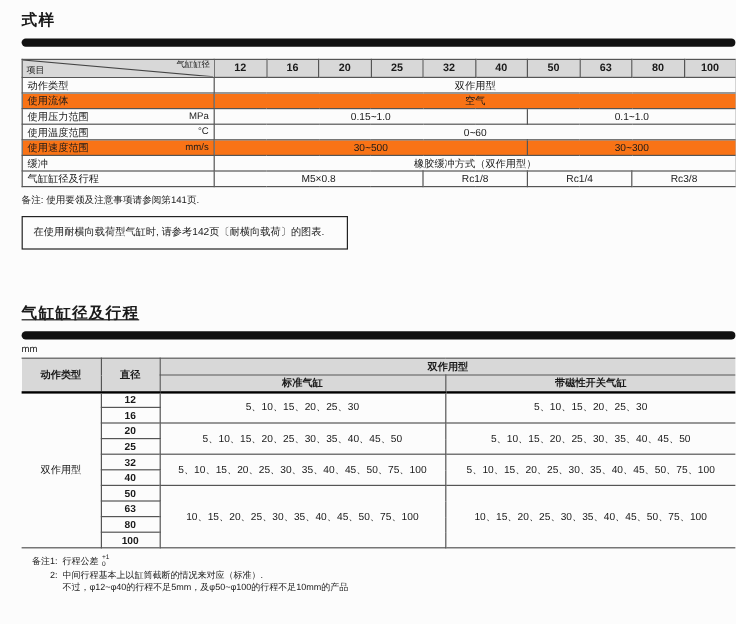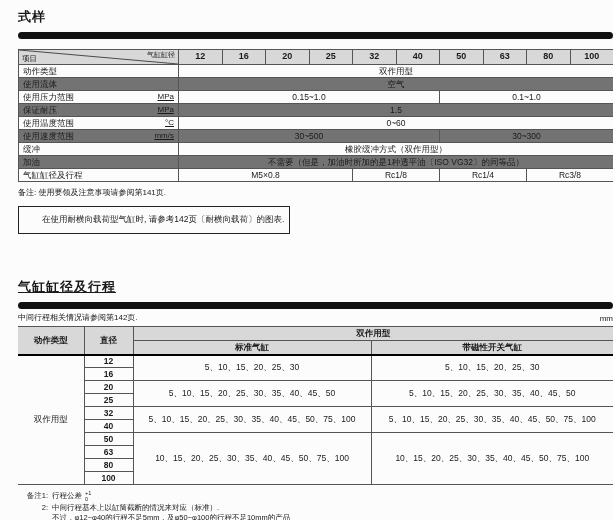--- a/index.html
+++ b/index.html
@@ -20,34 +20,34 @@
   table { border-collapse: collapse; table-layout: fixed; width: 595px; }
   #spec-table { margin-top: 10px; border: 1px solid #000; }
   #spec-table td, #spec-table th {
     border: 1px solid #555;
     font-size: 8.5px; font-weight: normal;
     text-align: center; vertical-align: middle;
     height: 13px; line-height: 1.05; padding: 0 2px;
     overflow: hidden; white-space: nowrap;
   }
   #spec-table tr.head th { background: #d8d8d8; font-weight: bold; height: 15px; font-size: 9px; }
-  #spec-table tr.stripe td { background: #737373; }
+  #spec-table tr.stripe td { background: #f97316; }
   #spec-table td.lbl { text-align: left; padding-left: 4px; }
   .lbl-wrap { display: flex; justify-content: space-between; align-items: center; }
-  .lbl-unit { font-size: 8px; padding-right: 2px; text-decoration: underline; }
+  .lbl-unit { font-size: 8px; padding-right: 2px; }
   .corner { position: relative; padding: 0 !important; }
   .corner svg { position: absolute; left: 0; top: 0; width: 100%; height: 100%; }
   .corner .c-top { position: absolute; top: 1px; right: 3px; font-size: 7px; font-weight: normal; }
   .corner .c-bot { position: absolute; bottom: 1px; left: 3px; font-size: 7.5px; font-weight: normal; }
 
   .note-line { font-size: 8px; margin-top: 5px; }
   .boxed-note {
     margin-top: 8px; width: 272px; height: 28px;
     border: 1px solid #222; display: flex; align-items: center;
-    padding-left: 23px; font-size: 8.5px; white-space: nowrap; overflow: hidden;
+    padding-left: 9px; font-size: 8.5px; white-space: nowrap; overflow: hidden;
   }
 
   
   #sec2-title { margin-top: 44px; text-decoration: underline; }
   .intro-row { display: flex; justify-content: space-between; align-items: flex-end; margin-top: 3px; font-size: 8px; }
   #stroke-table { margin-top: 3px; border-top: 1.5px solid #000; border-bottom: 1.5px solid #000; }
   #stroke-table td, #stroke-table th {
     border-left: 1px solid #555; border-right: 1px solid #555;
     border-top: 1px solid #555; border-bottom: 1px solid #555;
     font-size: 8.5px; text-align: center; vertical-align: middle;
@@ -127,29 +127,20 @@
     <tr>
       <td class="lbl">
             <span class="lbl-wrap">
               <span>使用压力范围</span>
               <span class="lbl-unit">MPa</span>
             </span>
           </td>
       <td colspan="6">0.15~1.0</td>
       <td colspan="4">0.1~1.0</td>
     </tr>
-    <tr class="stripe">
-      <td class="lbl">
-            <span class="lbl-wrap">
-              <span>保证耐压</span>
-              <span class="lbl-unit">MPa</span>
-            </span>
-          </td>
-      <td colspan="10">1.5</td>
-    </tr>
     <tr>
       <td class="lbl">
             <span class="lbl-wrap">
               <span>使用温度范围</span>
               <span class="lbl-unit">°C</span>
             </span>
           </td>
       <td colspan="10">0~60</td>
     </tr>
     <tr class="stripe">
@@ -162,28 +153,20 @@
       <td colspan="6">30~500</td>
       <td colspan="4">30~300</td>
     </tr>
     <tr>
       <td class="lbl">
             <span class="lbl-wrap">
               <span>缓冲</span>
             </span>
           </td>
       <td colspan="10">橡胶缓冲方式（双作用型）</td>
-    </tr>
-    <tr class="stripe">
-      <td class="lbl">
-            <span class="lbl-wrap">
-              <span>加油</span>
-            </span>
-          </td>
-      <td colspan="10">不需要（但是，加油时所加的是1种透平油〔ISO VG32〕的同等品）</td>
     </tr>
     <tr>
       <td class="lbl">
             <span class="lbl-wrap">
               <span>气缸缸径及行程</span>
             </span>
           </td>
       <td colspan="4">M5×0.8</td>
       <td colspan="2">Rc1/8</td>
       <td colspan="2">Rc1/4</td>
@@ -195,21 +178,20 @@
   <div class="note-line">备注: 使用要领及注意事项请参阅第141页.</div>
 
   <div class="boxed-note">
     <span>在使用耐横向载荷型气缸时, 请参考142页〔耐横向载荷〕的图表.</span>
   </div>
 
   <div class="sec-title" id="sec2-title">气缸缸径及行程</div>
   <div class="black-bar"></div>
 
   <div class="intro-row">
-    <span>中间行程相关情况请参阅第142页.</span>
     <span>mm</span>
   </div>
 
   <table id="stroke-table">
     <colgroup>
       <col style="width:66px">
         <col style="width:49px">
         <col style="width:238px">
         <col style="width:242px">
     </colgroup>

